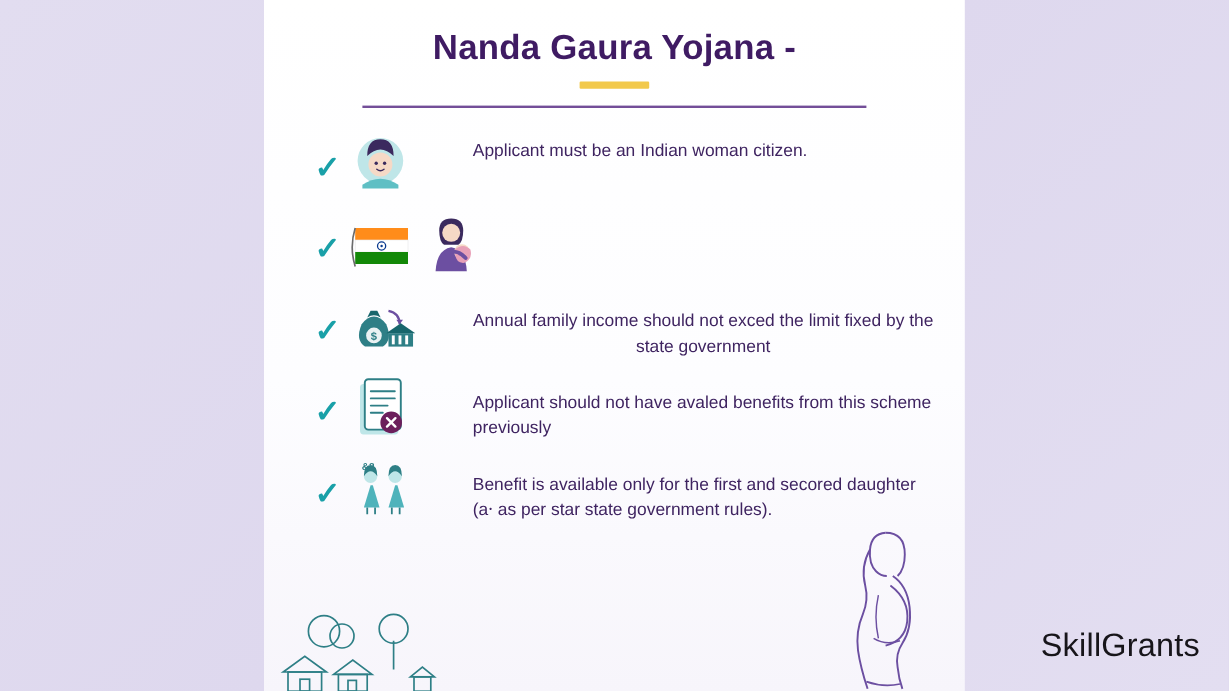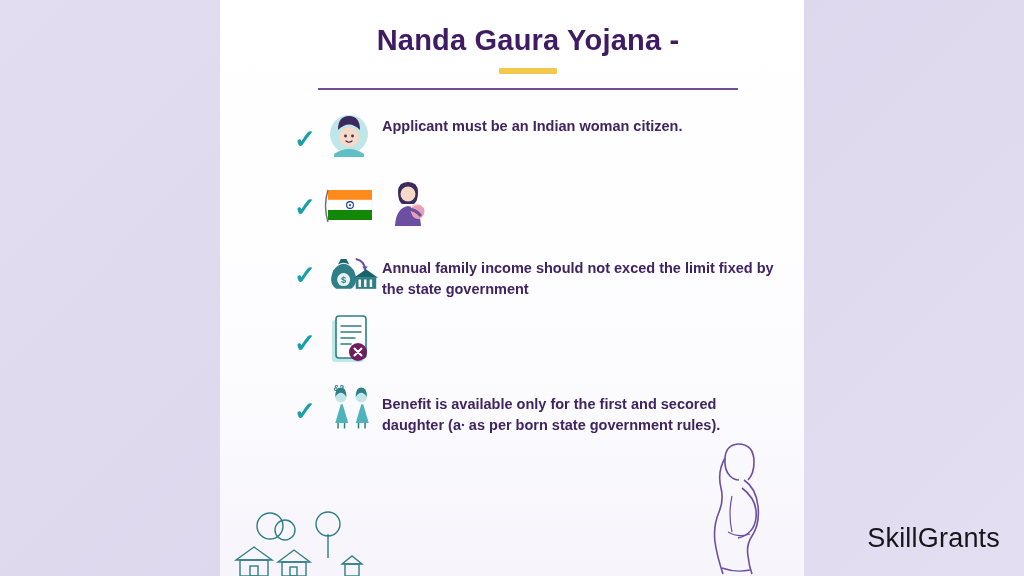--- a/index.html
+++ b/index.html
@@ -16,21 +16,20 @@
     background: linear-gradient(135deg, #e2ddf0 0%, #ded8ee 50%, #e3def1 100%);
   }
 
   
   .poster {
     position: absolute;
     left: 220px; top: 0;
     width: 584px; height: 576px;
     background: linear-gradient(180deg, #ffffff 0%, #fdfdff 55%, #f7f5fb 100%);
     overflow: hidden;
-    padding-left: 32px;
   }
 
   .title-wrap {
     padding-top: 22px;
     text-align: center;
   }
   .title {
     font-size: 29px;
     line-height: 1.28;
     font-weight: bold;
@@ -74,29 +73,30 @@
   .art {
     flex: 0 0 auto;
     width: 58px;
     height: 54px;
     position: relative;
     margin-right: 4px;
   }
   .txt {
     font-size: 14.5px;
     line-height: 1.42;
-    font-weight: bold;
+    font-weight: normal;
     color: #3f2461;
     padding-top: 10px;
+    margin-left: 44px;
   }
 
   
   .row-1 .txt { padding-top: 6px; }
   .row-2 .txt { padding-top: 12px; }
-  .row-3 .txt { padding-top: 12px; }
+  .row-3 .txt { padding-top: 12px; text-align: center; }
   .row-4 .txt { padding-top: 12px; }
   .row-5 .txt { padding-top: 12px; }
 
   
   svg { display: block; }
 
   
   .village {
     position: absolute;
     left: 10px; bottom: -4px;
@@ -200,38 +200,39 @@
         <div class="check">✓</div>
         <div class="art">
           <svg viewBox="0 0 58 54" width="58" height="54">
             <rect x="12" y="6" width="32" height="42" rx="3" fill="#bfe6e8"></rect>
             <rect x="16" y="2" width="30" height="42" rx="3" fill="#ffffff" stroke="#2e7f86" stroke-width="1.6"></rect>
             <path d="M21 12 h20 M21 18 h20 M21 24 h14 M21 30 h10" stroke="#2e7f86" stroke-width="1.6" stroke-linecap="round"></path>
             <circle cx="38" cy="38" r="9" fill="#6c1f5c"></circle>
             <path d="M34.5 34.5 l7 7 M41.5 34.5 l-7 7" stroke="#ffffff" stroke-width="2" stroke-linecap="round"></path>
           </svg>
         </div>
+        <div class="txt">Applicant should not have avaled benefits from this scheme previously</div>
       </div>
 
       <div class="row row-5">
         <div class="check">✓</div>
         <div class="art">
           <svg viewBox="0 0 64 58" width="64" height="54">
             <text x="12" y="10" font-size="9" font-family="Liberation Sans, sans-serif" fill="#2e7f86" font-weight="bold">&amp;2</text>
             <circle cx="20" cy="16" r="6" fill="#bfe6e8"></circle>
             <path d="M14 16 q6 -9 12 0 q0 -10 -6 -10 q-6 0 -6 10z" fill="#2e7f86"></path>
             <path d="M14 44 l6 -20 h2 l6 20z" fill="#4fb3bb"></path>
             <path d="M17 44 v6 M24 44 v6" stroke="#2e7f86" stroke-width="1.6"></path>
             <circle cx="42" cy="16" r="6" fill="#bfe6e8"></circle>
             <path d="M36 16 q6 -9 12 0 q0 -10 -6 -10 q-6 0 -6 10z" fill="#2e7f86"></path>
             <path d="M36 44 l6 -20 h2 l6 20z" fill="#4fb3bb"></path>
             <path d="M39 44 v6 M46 44 v6" stroke="#2e7f86" stroke-width="1.6"></path>
           </svg>
         </div>
-        <div class="txt">Benefit is available only for the first and secored daughter (a⸱ as per born state government rules).</div>
+        <div class="txt">Benefit is available only for the first and secored daughter (a⸱ as per star state government rules).</div>
       </div>
 
     </div>
 
     <div class="village">
       <svg viewBox="0 0 150 76" width="150" height="76">
         <circle cx="40" cy="22" r="13" fill="none" stroke="#2e7f86" stroke-width="1.4"></circle>
         <circle cx="55" cy="26" r="10" fill="none" stroke="#2e7f86" stroke-width="1.4"></circle>
         <circle cx="98" cy="20" r="12" fill="none" stroke="#2e7f86" stroke-width="1.4"></circle>
         <path d="M98 30 v24" stroke="#2e7f86" stroke-width="1.4"></path>

